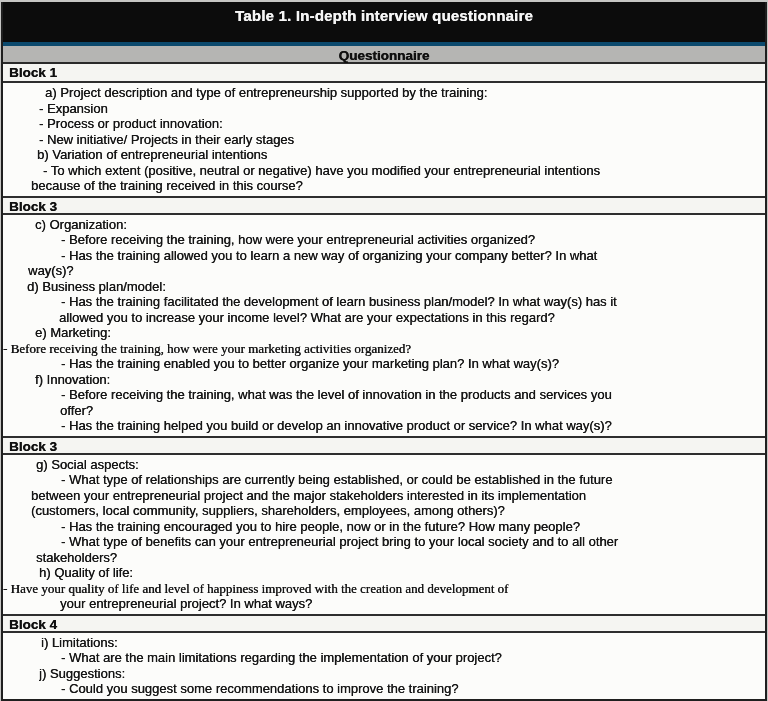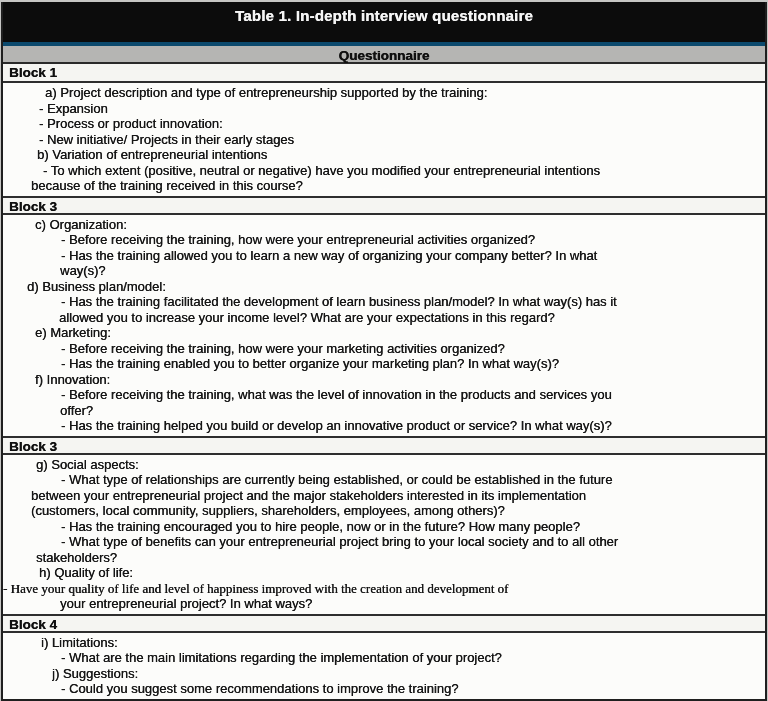--- a/index.html
+++ b/index.html
@@ -88,26 +88,26 @@
           <div class="line" style="margin-left: 36px;">- New initiative/ Projects in their early stages</div>
           <div class="line" style="margin-left: 34px;">b) Variation of entrepreneurial intentions</div>
           <div class="line" style="margin-left: 40px;">- To which extent (positive, neutral or negative) have you modified your entrepreneurial intentions</div>
           <div class="line" style="margin-left: 28px;">because of the training received in this course?</div>
         </div>
         <div class="block-label">Block 3</div>
         <div class="block-body">
           <div class="line" style="margin-left: 32px;">c) Organization:</div>
           <div class="line" style="margin-left: 58px;">- Before receiving the training, how were your entrepreneurial activities organized?</div>
           <div class="line" style="margin-left: 58px;">- Has the training allowed you to learn a new way of organizing your company better? In what</div>
-          <div class="line" style="margin-left: 57px;">way(s)?</div>
+          <div class="line" style="margin-left: 25px;">way(s)?</div>
           <div class="line" style="margin-left: 24px;">d) Business plan/model:</div>
           <div class="line" style="margin-left: 58px;">- Has the training facilitated the development of learn business plan/model? In what way(s) has it</div>
           <div class="line" style="margin-left: 56px;">allowed you to increase your income level? What are your expectations in this regard?</div>
           <div class="line" style="margin-left: 32px;">e) Marketing:</div>
-          <div class="line" style="margin-left: 58px;">- Before receiving the training, how were your marketing activities organized?</div>
+          <div class="line" style=" font-family: Liberation Serif, serif;">- Before receiving the training, how were your marketing activities organized?</div>
           <div class="line" style="margin-left: 58px;">- Has the training enabled you to better organize your marketing plan? In what way(s)?</div>
           <div class="line" style="margin-left: 32px;">f) Innovation:</div>
           <div class="line" style="margin-left: 58px;">- Before receiving the training, what was the level of innovation in the products and services you</div>
           <div class="line" style="margin-left: 57px;">offer?</div>
           <div class="line" style="margin-left: 58px;">- Has the training helped you build or develop an innovative product or service? In what way(s)?</div>
         </div>
         <div class="block-label">Block 3</div>
         <div class="block-body">
           <div class="line" style="margin-left: 33px;">g) Social aspects:</div>
           <div class="line" style="margin-left: 58px;">- What type of relationships are currently being established, or could be established in the future</div>
@@ -117,18 +117,18 @@
           <div class="line" style="margin-left: 58px;">- What type of benefits can your entrepreneurial project bring to your local society and to all other</div>
           <div class="line" style="margin-left: 33px;">stakeholders?</div>
           <div class="line" style="margin-left: 36px;">h) Quality of life:</div>
           <div class="line" style=" font-family: Liberation Serif, serif;">- Have your quality of life and level of happiness improved with the creation and development of</div>
           <div class="line" style="margin-left: 57px;">your entrepreneurial project? In what ways?</div>
         </div>
         <div class="block-label">Block 4</div>
         <div class="block-body">
           <div class="line" style="margin-left: 38px;">i) Limitations:</div>
           <div class="line" style="margin-left: 58px;">- What are the main limitations regarding the implementation of your project?</div>
-          <div class="line" style="margin-left: 49px;">j) Suggestions:</div>
+          <div class="line" style="margin-left: 36px;">j) Suggestions:</div>
           <div class="line" style="margin-left: 58px;">- Could you suggest some recommendations to improve the training?</div>
         </div>
       </div>
   </div>
 </div>
 
 </body></html>

